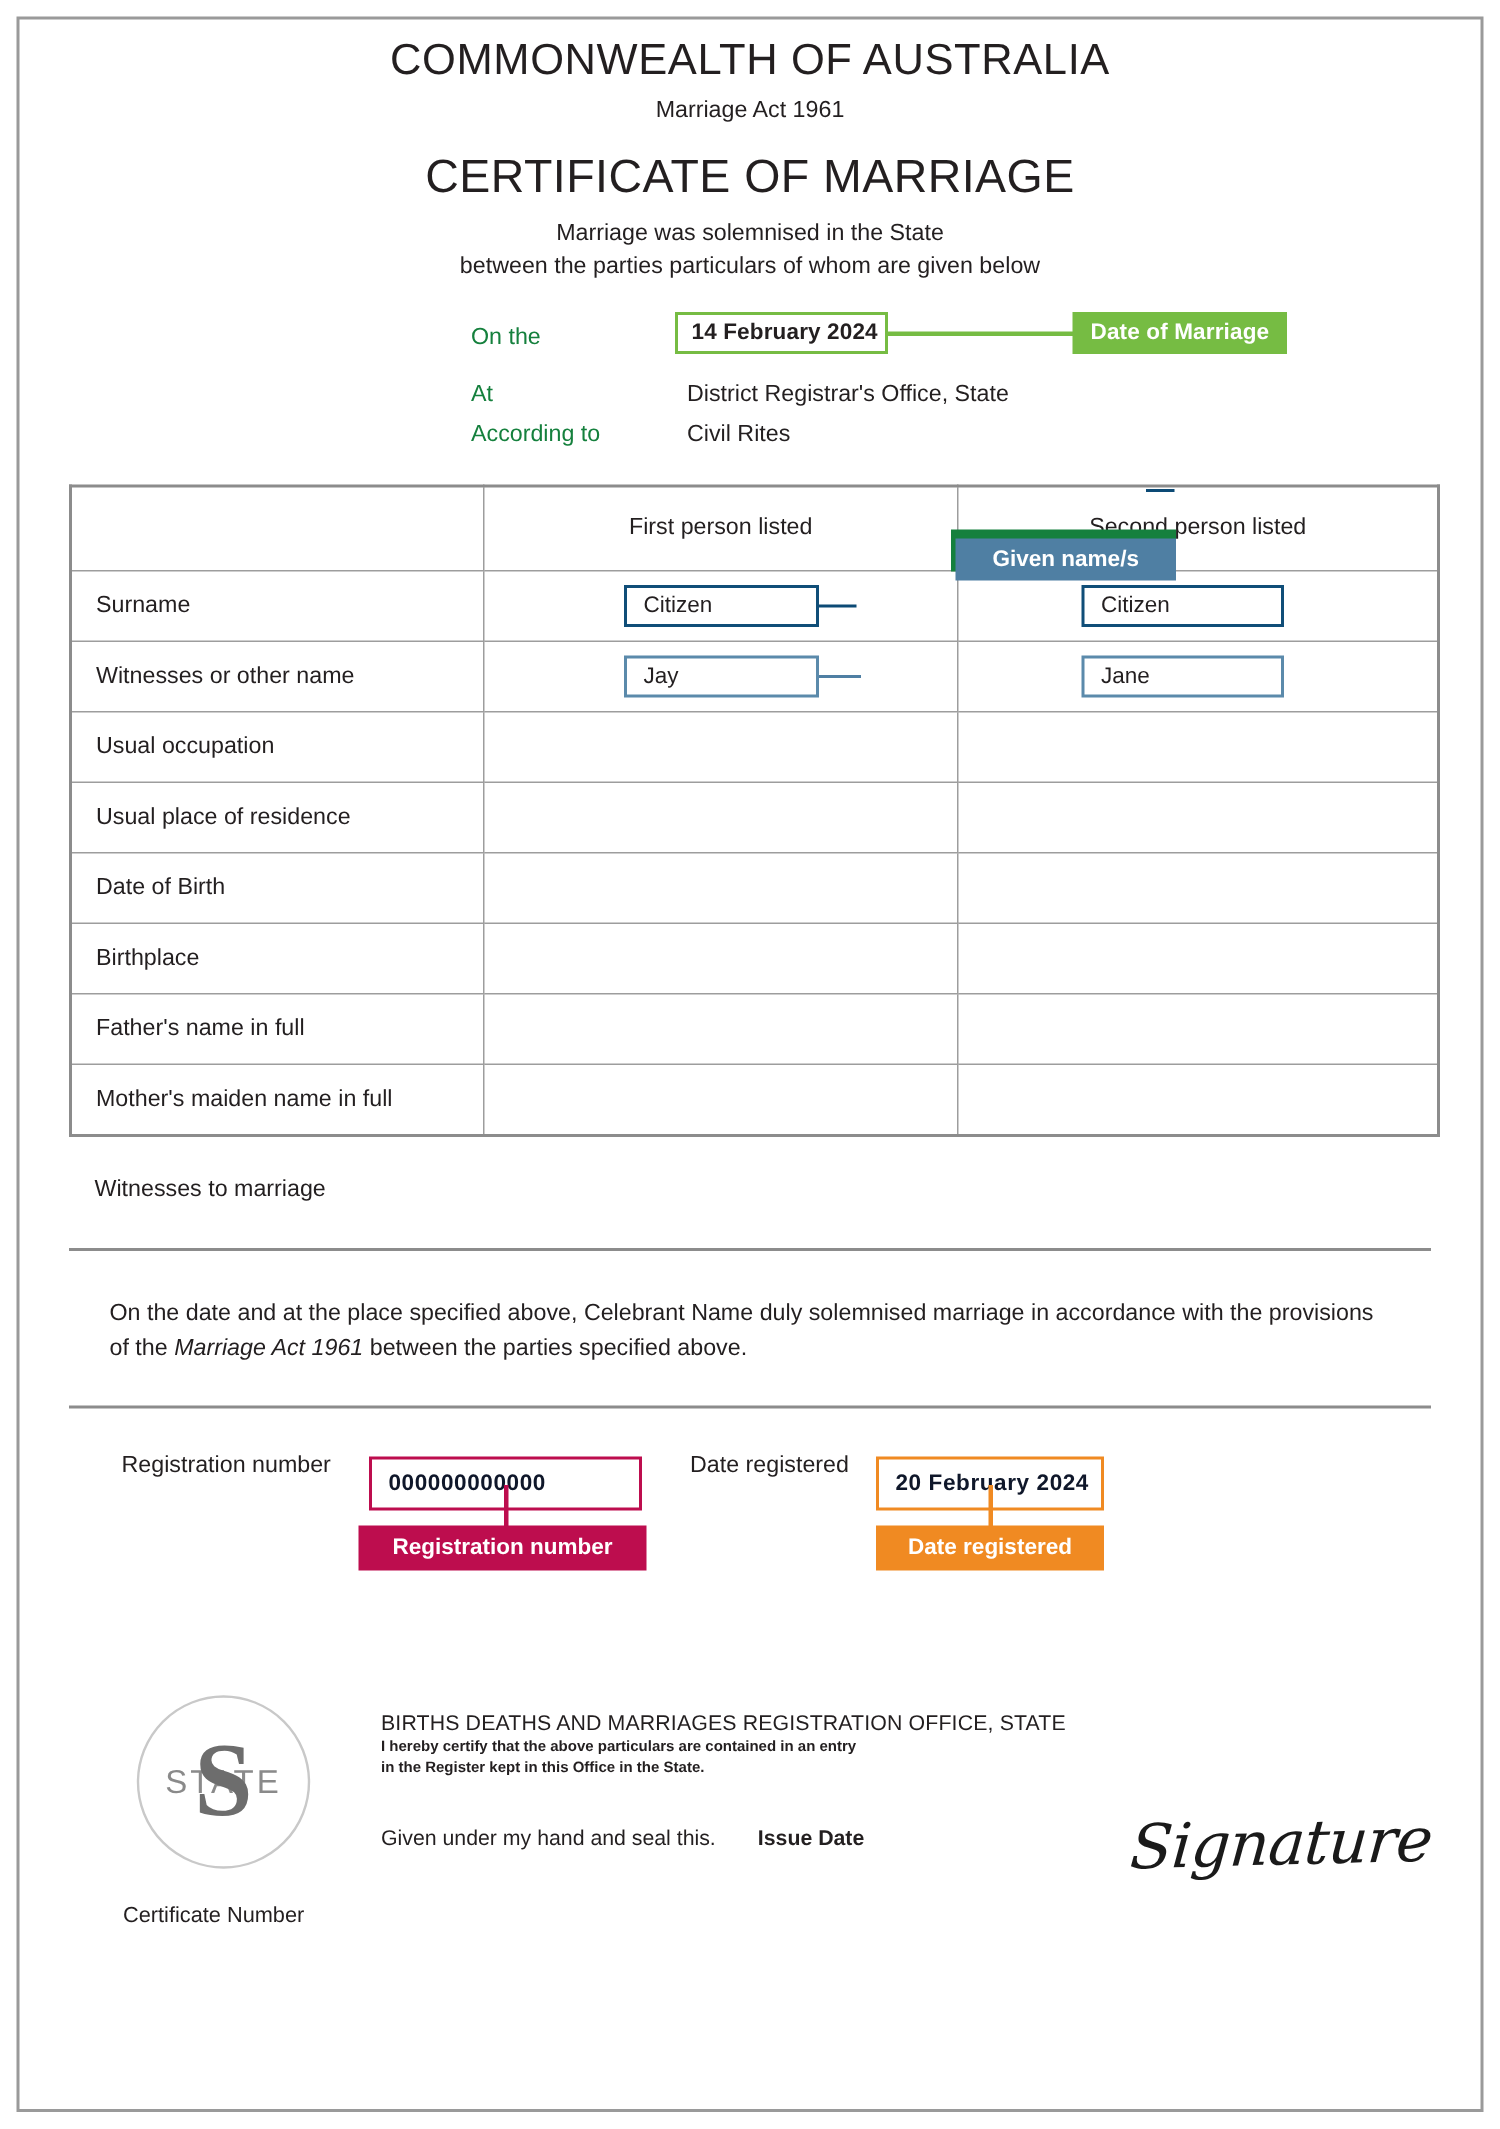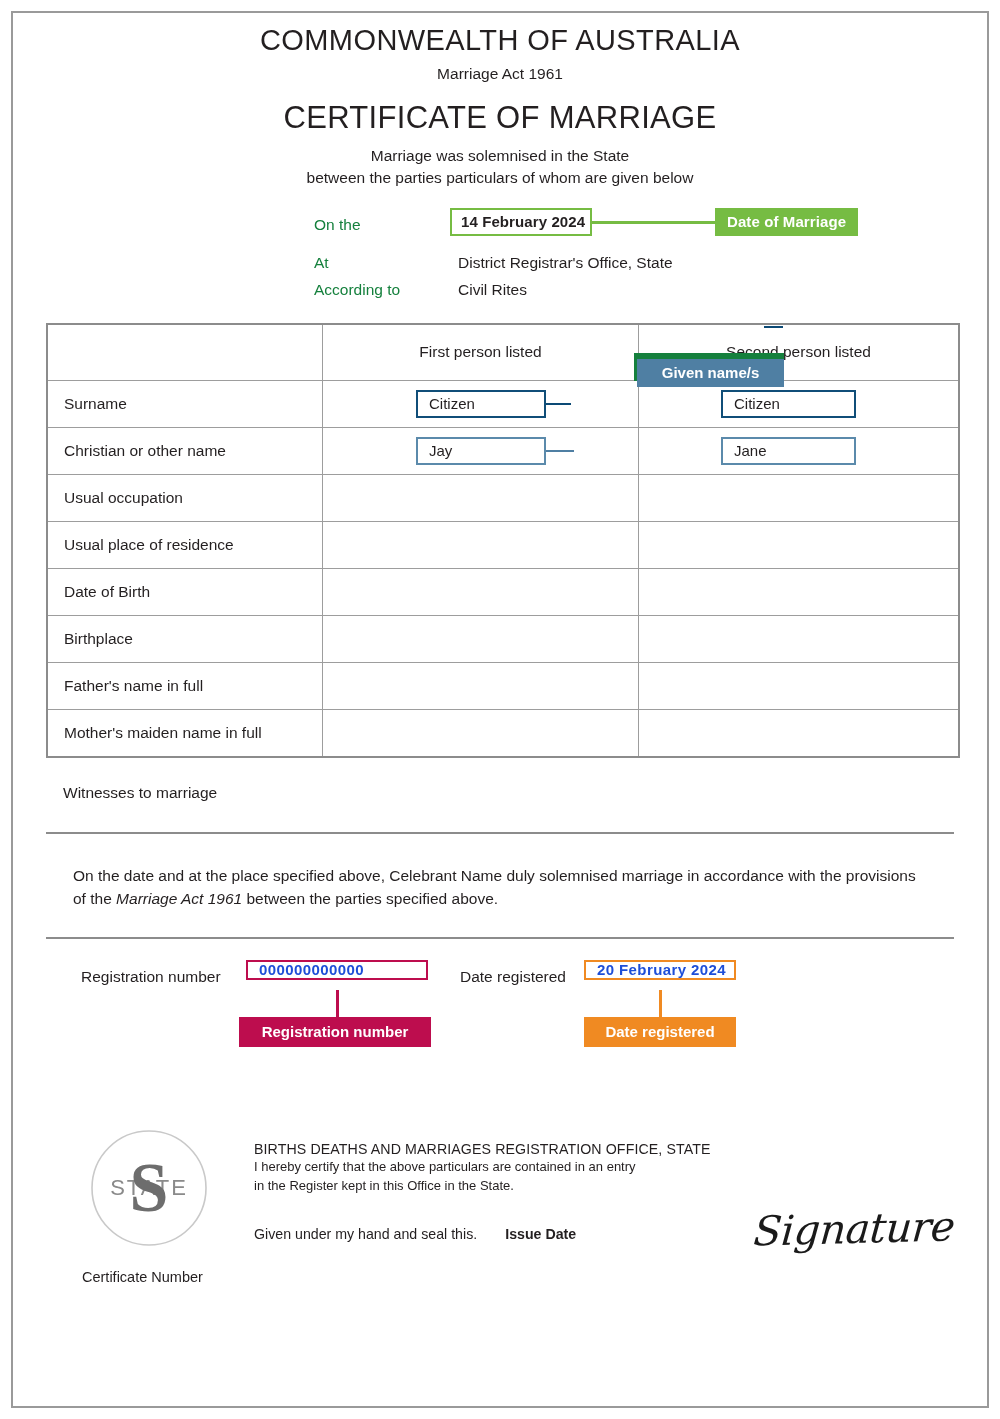--- a/index.html
+++ b/index.html
@@ -239,29 +239,29 @@
     position: absolute;
     font-size: 15.5px;
     color: #231f20;
     top: 17px;
   }
   .lbl-regnum { left: 35px; }
   .lbl-datereg { left: 414px; }
 
   .reg-box {
     position: absolute;
-    top: 9px;
-    height: 20px;
+    top: 20px;
+    height: 36px;
     box-sizing: border-box;
     background: #ffffff;
     display: flex;
     align-items: center;
     font-size: 15px;
     font-weight: bold;
-    color: #1d4ed8;
+    color: #0f172a;
     letter-spacing: 0.4px;
   }
   .reg-stem { position: absolute; width: 3px; }
   .reg-badge {
     position: absolute;
     height: 30px;
     display: flex;
     align-items: center;
     justify-content: center;
     color: #ffffff;
@@ -330,24 +330,25 @@
     left: 208px;
     top: 12px;
     width: 520px;
   }
   .foot-office {
     font-size: 14.2px;
     color: #231f20;
     letter-spacing: 0.1px;
   }
   .foot-certify {
-    font-size: 13px;
+    font-size: 10px;
     line-height: 1.45;
     color: #231f20;
     margin-top: 1px;
+    font-weight: bold;
   }
   .foot-given {
     margin-top: 31px;
     font-size: 14.2px;
     color: #231f20;
   }
   .foot-issue {
     display: inline-block;
     margin-left: 28px;
     font-weight: bold;
@@ -413,21 +414,21 @@
             </div>
           </td>
           <td class="c3">
             <div class="nm-wrap">
               <div class="nm-box right">Citizen</div>
             </div>
           </td>
         </tr>
 
         <tr class="namerow givn">
-          <td class="c1">Christian or other name</td>
+          <td class="c1">Witnesses or other name</td>
           <td class="c2">
             <div class="nm-wrap">
               <div class="nm-box left">Jay</div>
               <div class="nm-conn conn-l"></div>
             </div>
           </td>
           <td class="c3">
             <div class="nm-wrap">
               <div class="nm-box right">Jane</div>
             </div>

